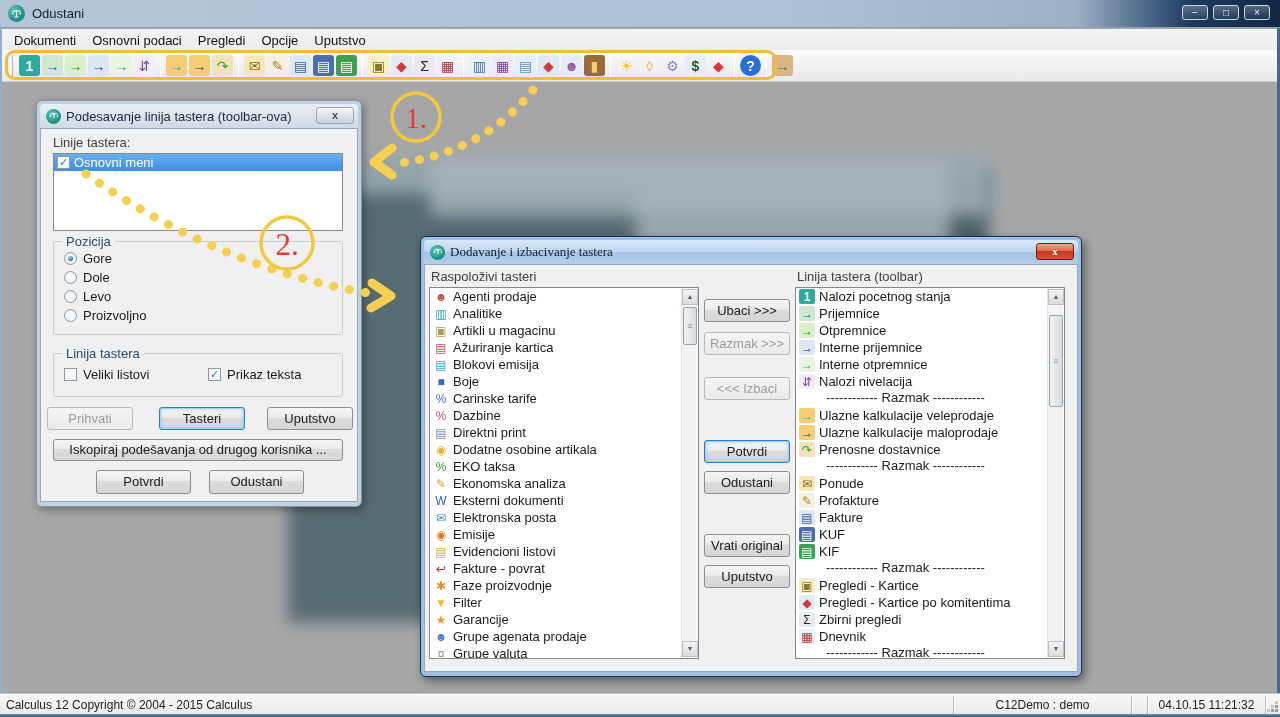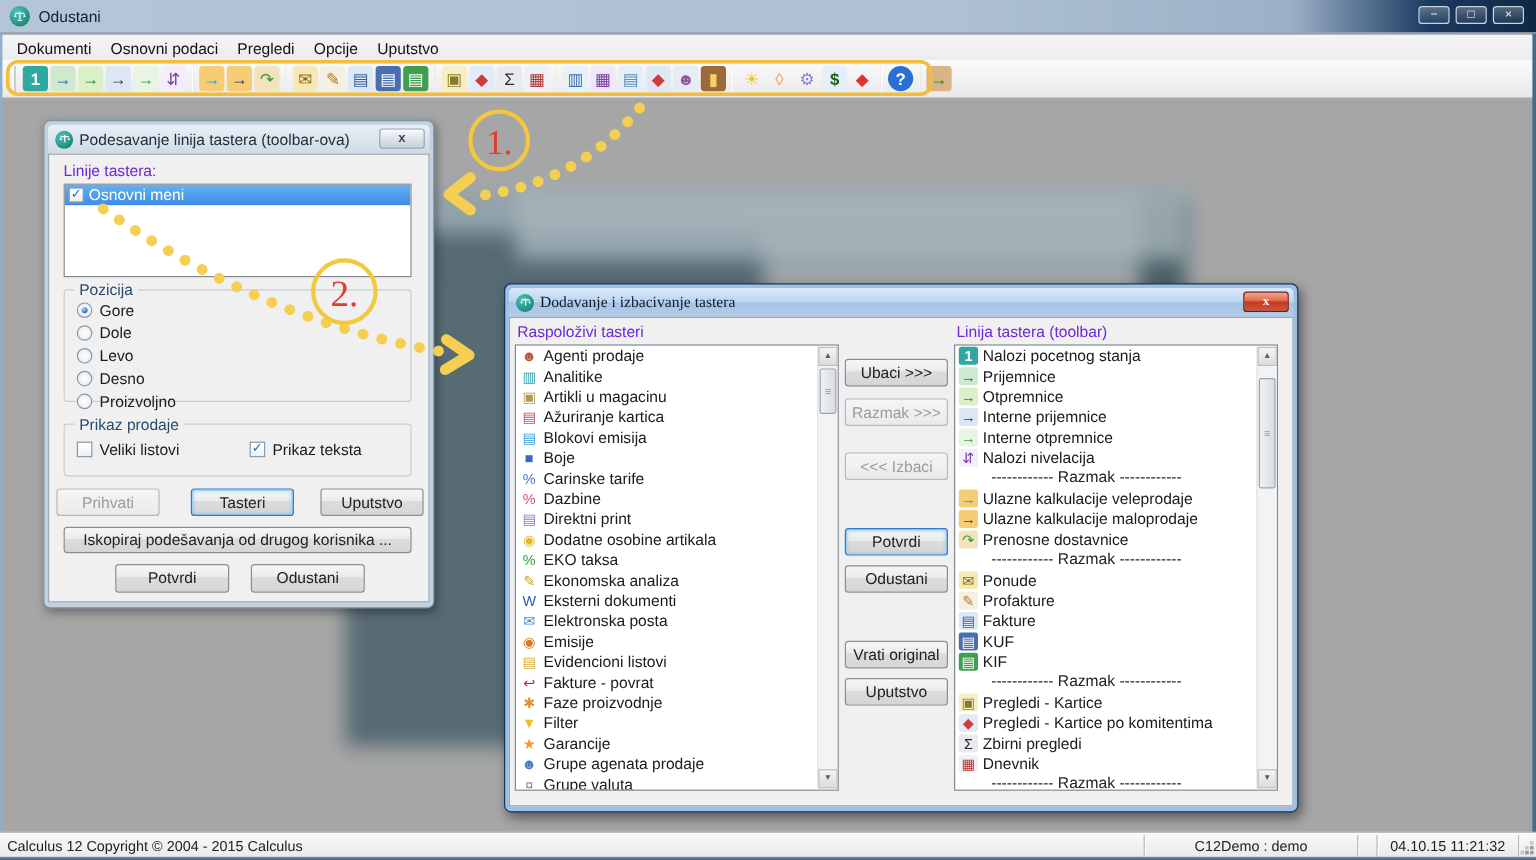--- a/index.html
+++ b/index.html
@@ -82,21 +82,21 @@
   .dialog1 .dlg-close { background:linear-gradient(#fbfcfd,#dfe5ec 45%,#c8d2dd); border:1px solid #98a5b4; color:#3c4a60; }
   .dialog1 .dlg-client { height:374px; }
 
   .dialog2 { left:420px; top:236px; width:662px; height:441px; background:#9fc0e2; border:1px solid #12365e;
     box-shadow:3px 4px 10px rgba(0,0,0,.45); padding:3px; z-index:30; }
   .dialog2 .dlg-titlebar { background:linear-gradient(#d9e9fa,#bdd5ee 48%,#a6c4e6 52%,#b5cde9);font-family:Liberation Serif, serif; }
   .dialog2 .dlg-title { color:#0e1c2c; }
   .dialog2 .dlg-close { background:linear-gradient(#f2a58f,#e3664a 45%,#c33a1f 50%,#d0543a); border:1px solid #7a1a0a; color:#fff; }
   .dialog2 .dlg-client { height:408px; }
 
-  .d-label { position:absolute; font-size:13px; color:#6d28d9; }
+  .d-label { position:absolute; font-size:13px; color:#404040; }
   .mid-col { position:absolute; left:278px; top:22px; width:88px; }
   .mid-col .btn { width:86px; height:23px; margin:0 auto; }
 
   
   .statusbar { position:absolute; left:0; top:693px; width:1280px; height:22px; background:linear-gradient(#fafafa,#e9e9e9);
     border-top:1px solid #c3c3c3; display:flex; align-items:center; font-size:12px; color:#222; }
   .sb-panel { height:18px; line-height:18px; padding:0 6px; border-right:1px solid #b9b9b9; box-shadow:1px 0 0 #fff; white-space:nowrap; overflow:hidden; }
   .sb-left { flex:1; }
   .sb-user { width:178px; text-align:center; }
   .sb-gap { width:16px; }
@@ -229,31 +229,27 @@
             <div class="radio-row">
               <span class="radio"></span>
               <span>Dole</span>
             </div>
             <div class="radio-row">
               <span class="radio"></span>
               <span>Levo</span>
             </div>
             <div class="radio-row">
               <span class="radio"></span>
-              <span>Desno</span>
-            </div>
-            <div class="radio-row">
-              <span class="radio"></span>
               <span>Proizvoljno</span>
             </div>
           </div>
       </div>
 
       <div class="group" style="left:12px;top:224px;right:14px;height:44px;">
-        <span class="group-title">Prikaz prodaje</span>
+        <span class="group-title">Linija tastera</span>
         <div id="d1checks" style="display:flex;padding-top:10px;">
             <div class="check-row" style="width: 50%;">
               <span class="checkbox"></span>
               <span>Veliki listovi</span>
             </div>
             <div class="check-row" style="width: 50%;">
               <span class="checkbox">✓</span>
               <span>Prikaz teksta</span>
             </div>
           </div>

